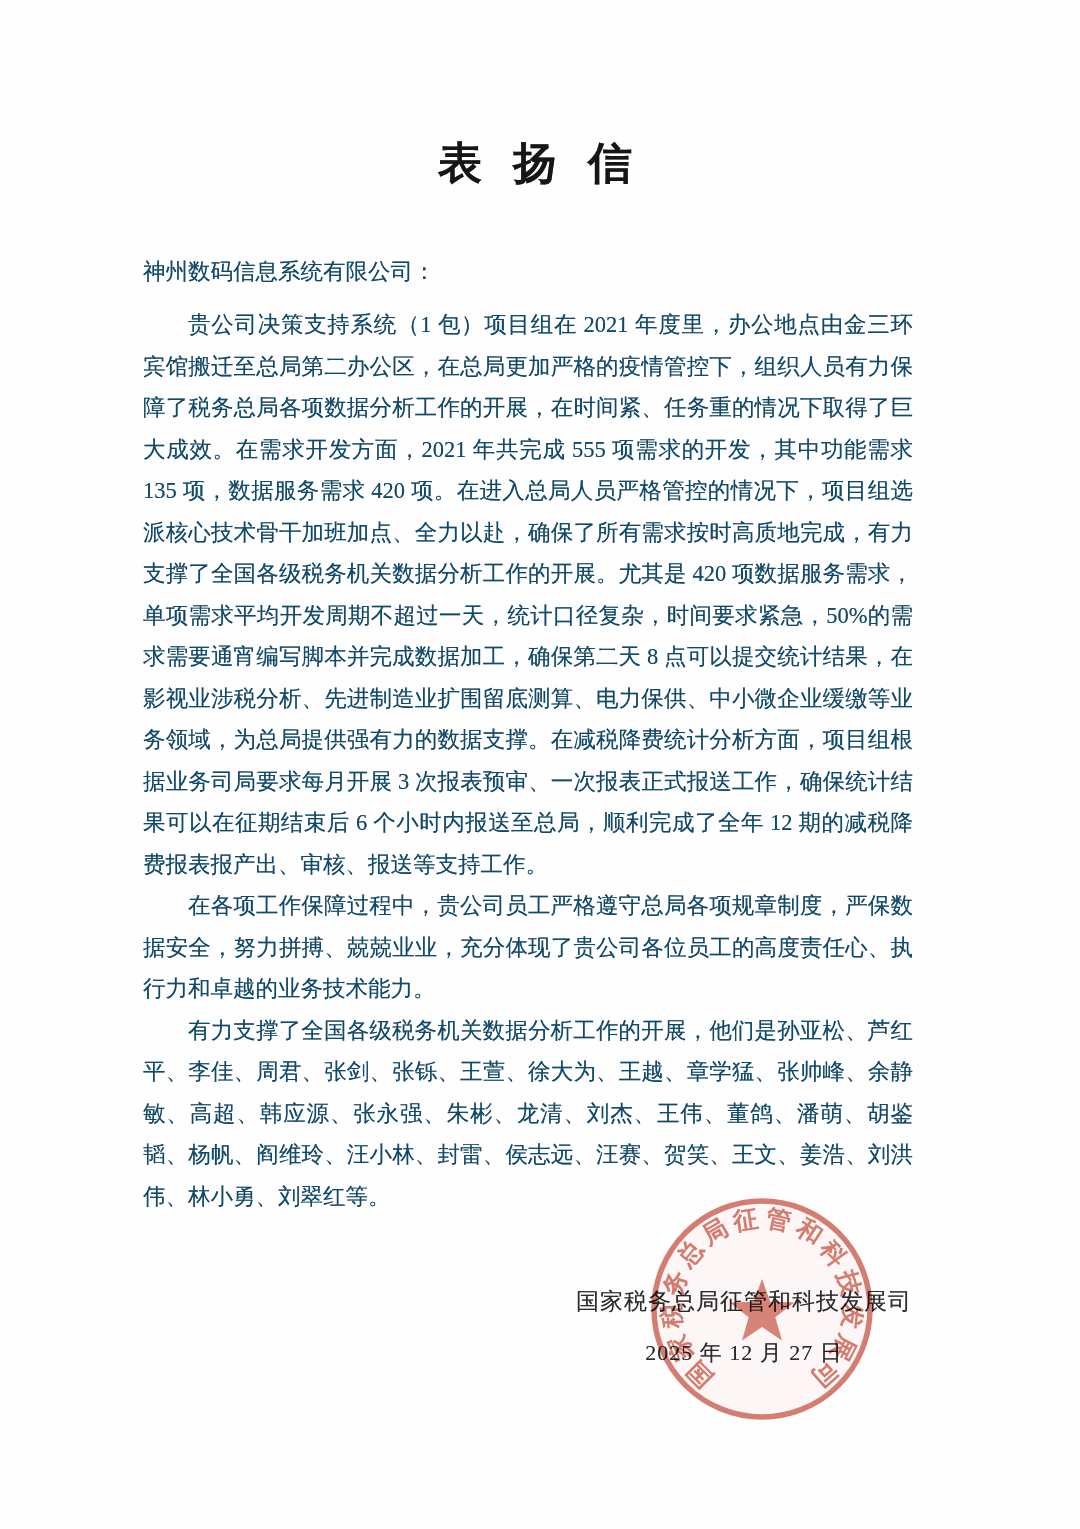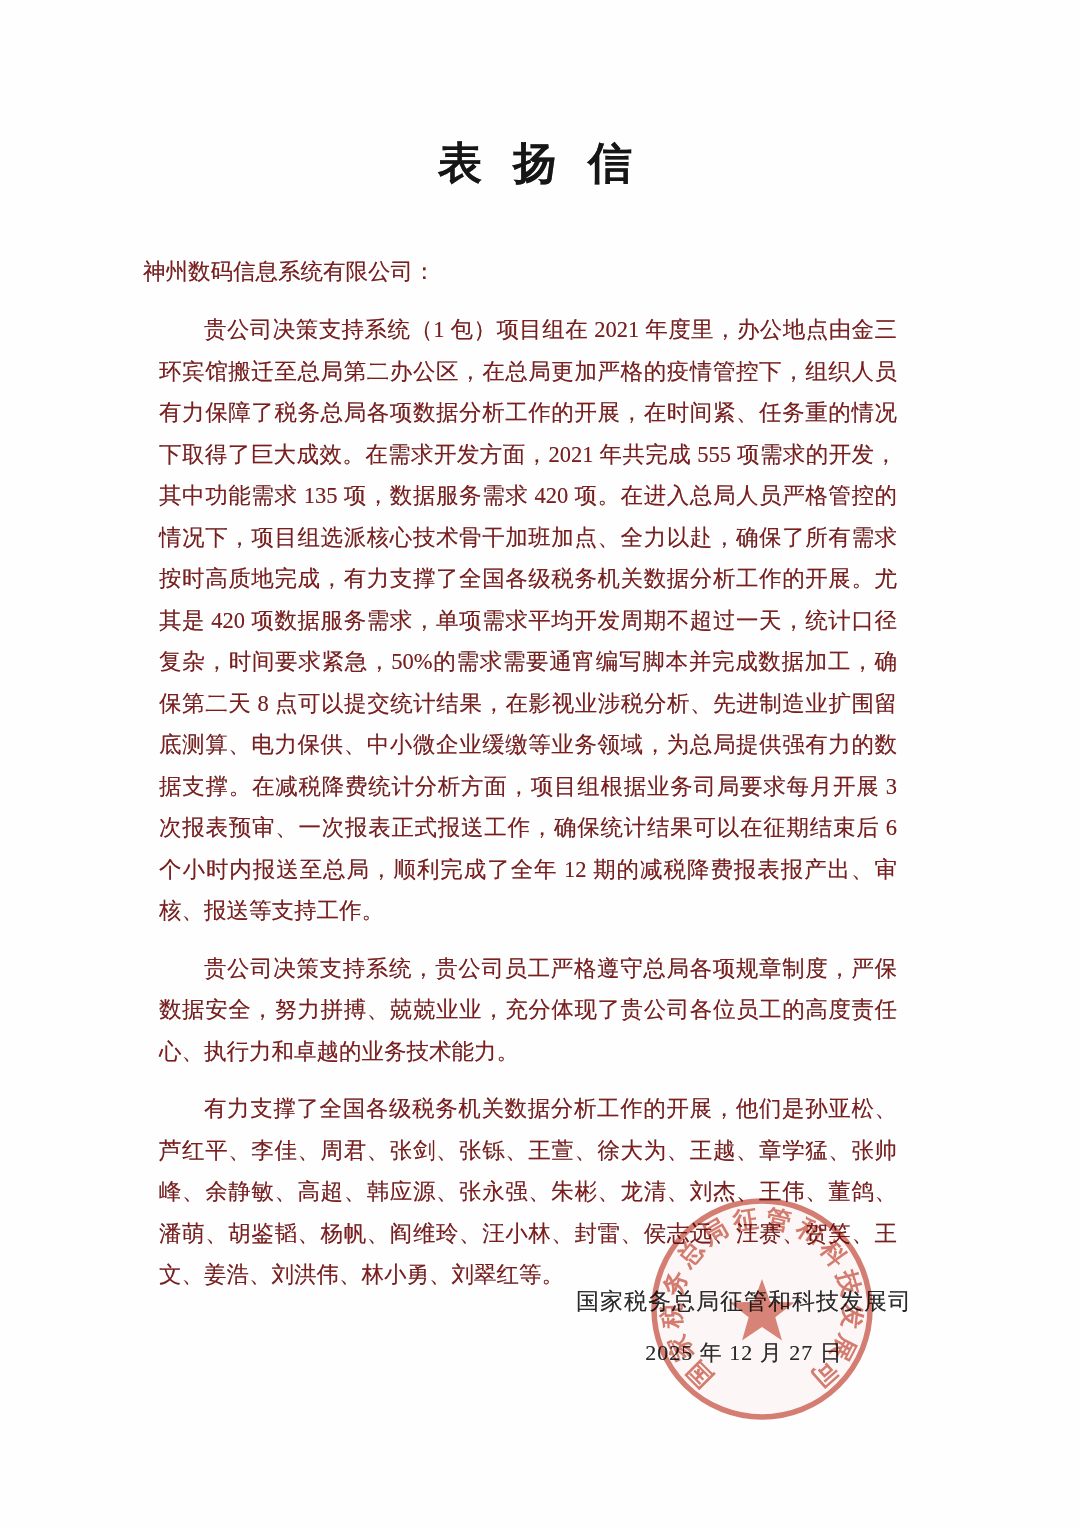--- a/index.html
+++ b/index.html
@@ -31,29 +31,29 @@
     color: #161616;
     letter-spacing: 10px;
     text-shadow: 0 0 0.5px rgba(0,0,0,0.55);
   }
   .content {
     position: absolute;
     left: 143px;
     top: 251px;
     width: 770px;
     font-size: 22.5px;
-    color: #7f1d1d;
+    color: #0c4a6e;
     text-shadow: 0 0 0.6px rgba(20,20,20,0.45);
   }
   .greeting {
     line-height: 42px;
     margin: 0 0 11px 0;
   }
   .para {
-    margin: 16px;
+    margin: 0;
     line-height: 41.5px;
     text-align: justify;
     text-indent: 2em;
   }
   .signature-block {
     position: absolute;
     top: 1287px;
     right: 168px;
     text-align: center;
     color: #2b2b2b;
@@ -87,21 +87,21 @@
 </head>
 <body>
 
 <div class="page">
 
   <h1 class="title">表 扬 信</h1>
 
   <div class="content">
     <div class="greeting">神州数码信息系统有限公司：</div>
     <p class="para">贵公司决策支持系统（1 包）项目组在 2021 年度里，办公地点由金三环宾馆搬迁至总局第二办公区，在总局更加严格的疫情管控下，组织人员有力保障了税务总局各项数据分析工作的开展，在时间紧、任务重的情况下取得了巨大成效。在需求开发方面，2021 年共完成 555 项需求的开发，其中功能需求 135 项，数据服务需求 420 项。在进入总局人员严格管控的情况下，项目组选派核心技术骨干加班加点、全力以赴，确保了所有需求按时高质地完成，有力支撑了全国各级税务机关数据分析工作的开展。尤其是 420 项数据服务需求，单项需求平均开发周期不超过一天，统计口径复杂，时间要求紧急，50%的需求需要通宵编写脚本并完成数据加工，确保第二天 8 点可以提交统计结果，在影视业涉税分析、先进制造业扩围留底测算、电力保供、中小微企业缓缴等业务领域，为总局提供强有力的数据支撑。在减税降费统计分析方面，项目组根据业务司局要求每月开展 3 次报表预审、一次报表正式报送工作，确保统计结果可以在征期结束后 6 个小时内报送至总局，顺利完成了全年 12 期的减税降费报表报产出、审核、报送等支持工作。</p>
-    <p class="para">贵公司决策支持系统，贵公司员工严格遵守总局各项规章制度，严保数据安全，努力拼搏、兢兢业业，充分体现了贵公司各位员工的高度责任心、执行力和卓越的业务技术能力。</p>
+    <p class="para">在各项工作保障过程中，贵公司员工严格遵守总局各项规章制度，严保数据安全，努力拼搏、兢兢业业，充分体现了贵公司各位员工的高度责任心、执行力和卓越的业务技术能力。</p>
     <p class="para">有力支撑了全国各级税务机关数据分析工作的开展，他们是孙亚松、芦红平、李佳、周君、张剑、张铄、王萱、徐大为、王越、章学猛、张帅峰、余静敏、高超、韩应源、张永强、朱彬、龙清、刘杰、王伟、董鸽、潘萌、胡鉴韬、杨帆、阎维玲、汪小林、封雷、侯志远、汪赛、贺笑、王文、姜浩、刘洪伟、林小勇、刘翠红等。</p>
   </div>
 
   <div class="signature-block">
     <div class="signature-org">国家税务总局征管和科技发展司</div>
     <div class="signature-date">2025 年 12 月 27 日</div>
   </div>
 
   <svg class="seal" viewBox="0 0 240 240" xmlns="http://www.w3.org/2000/svg">
 

